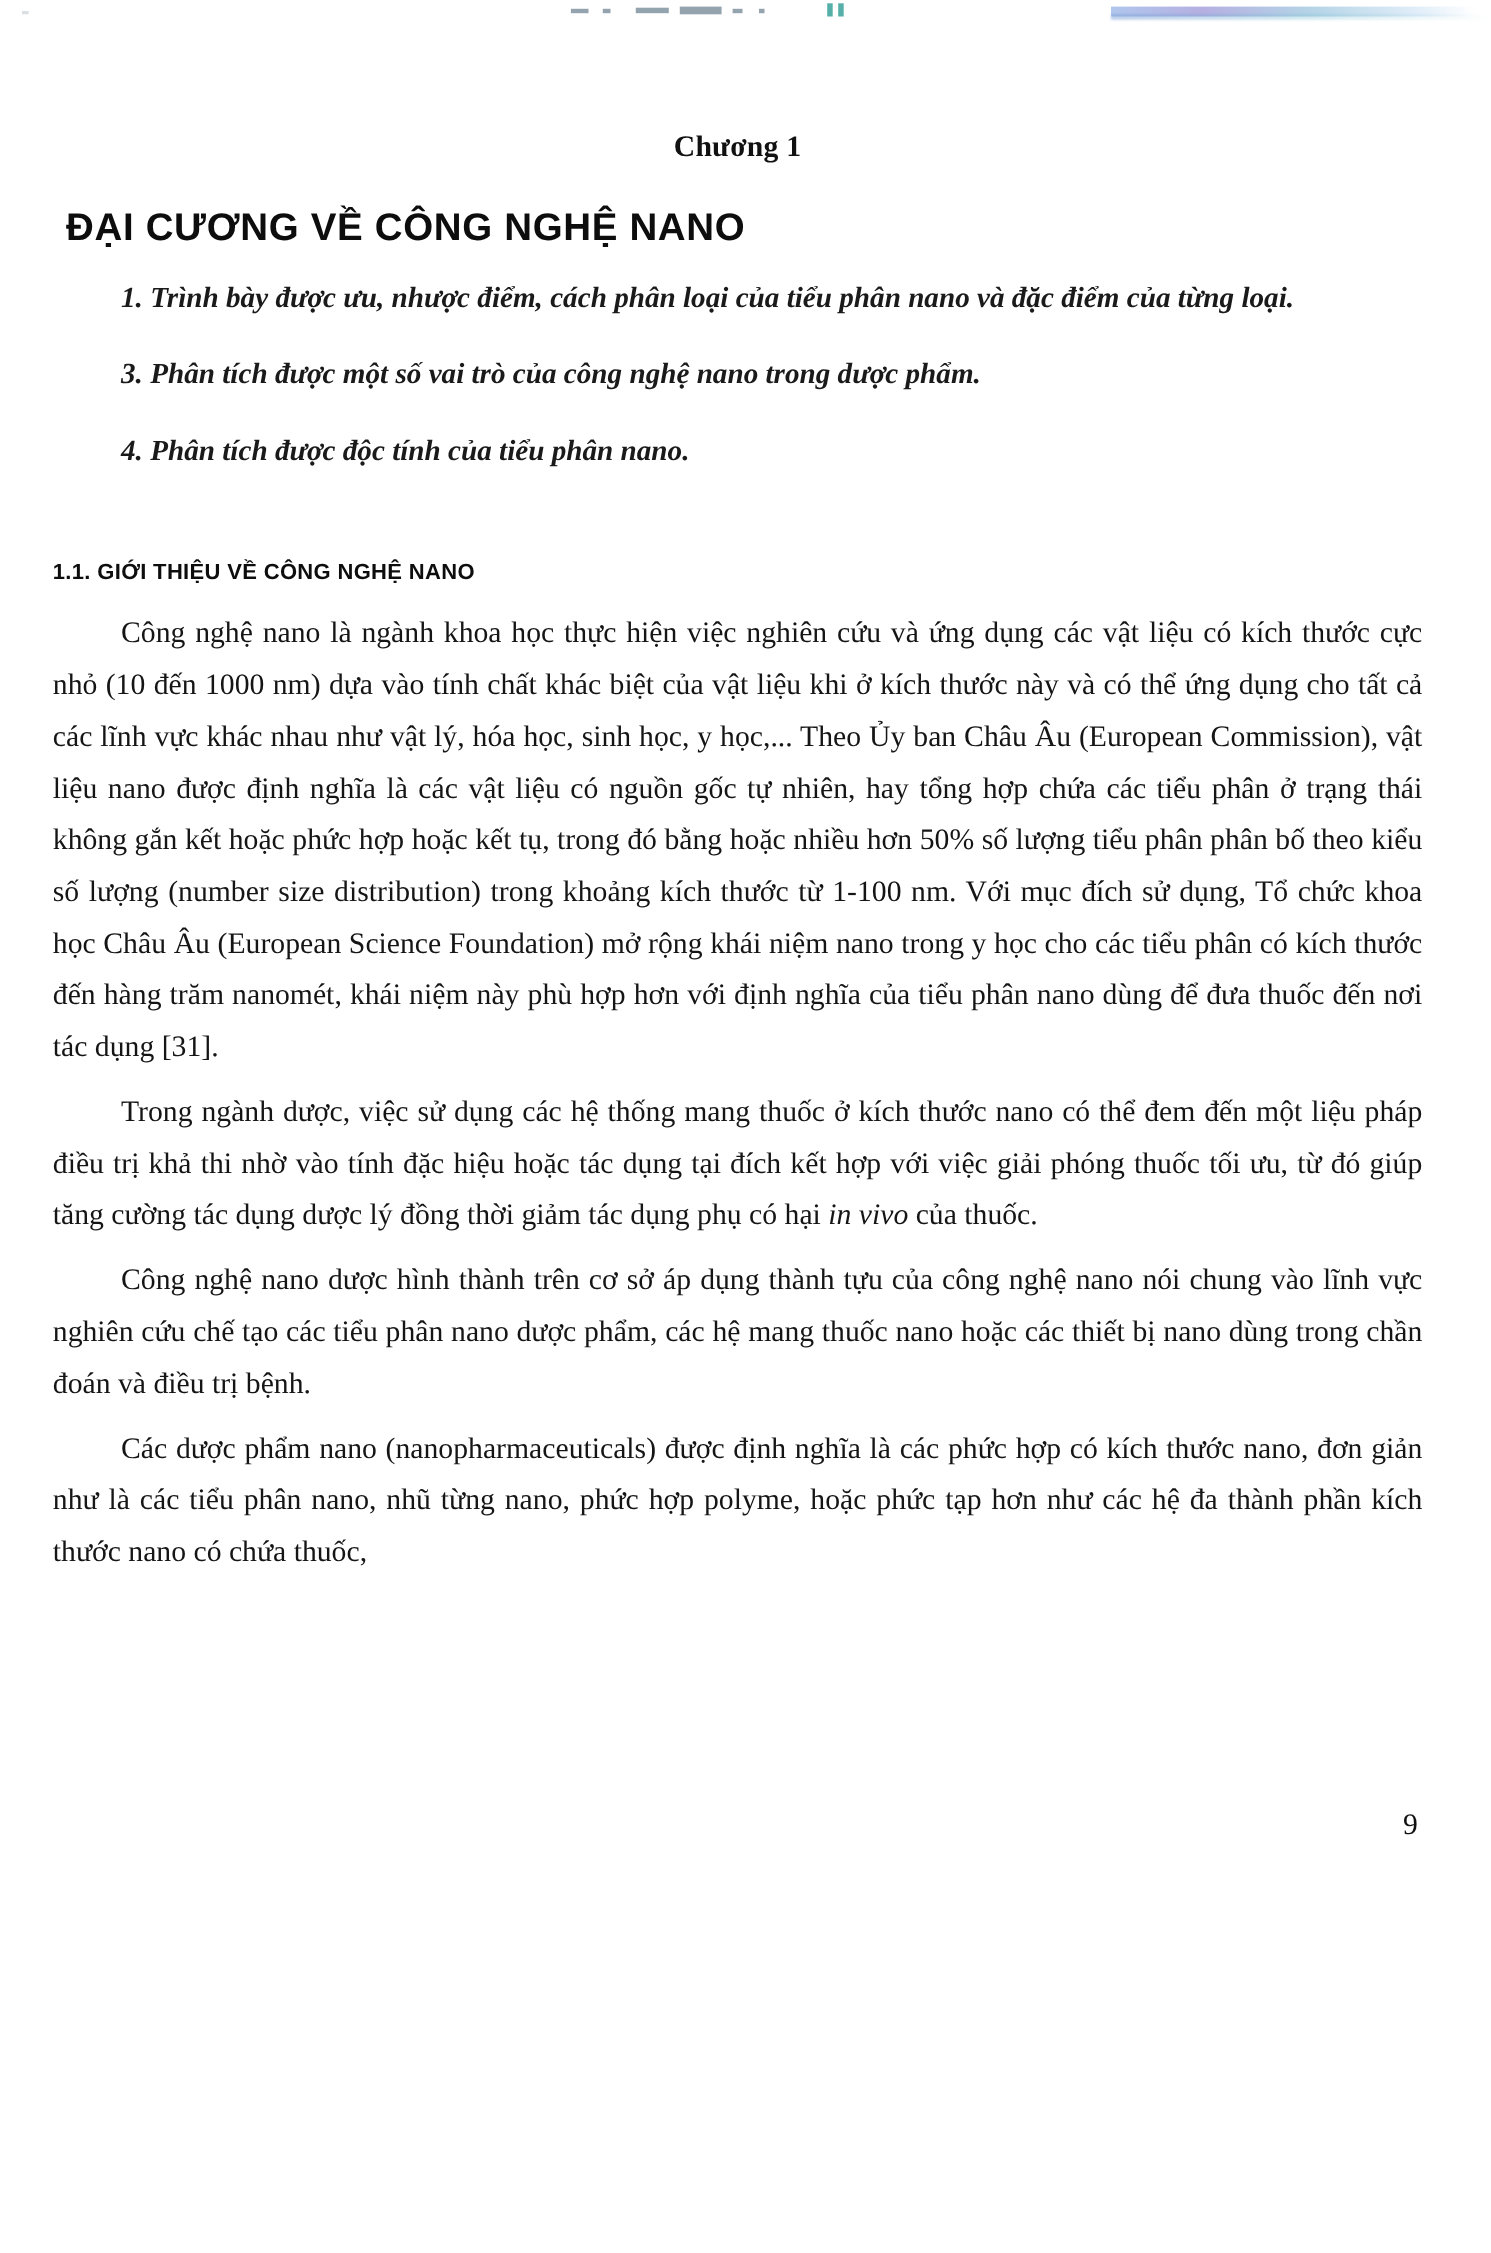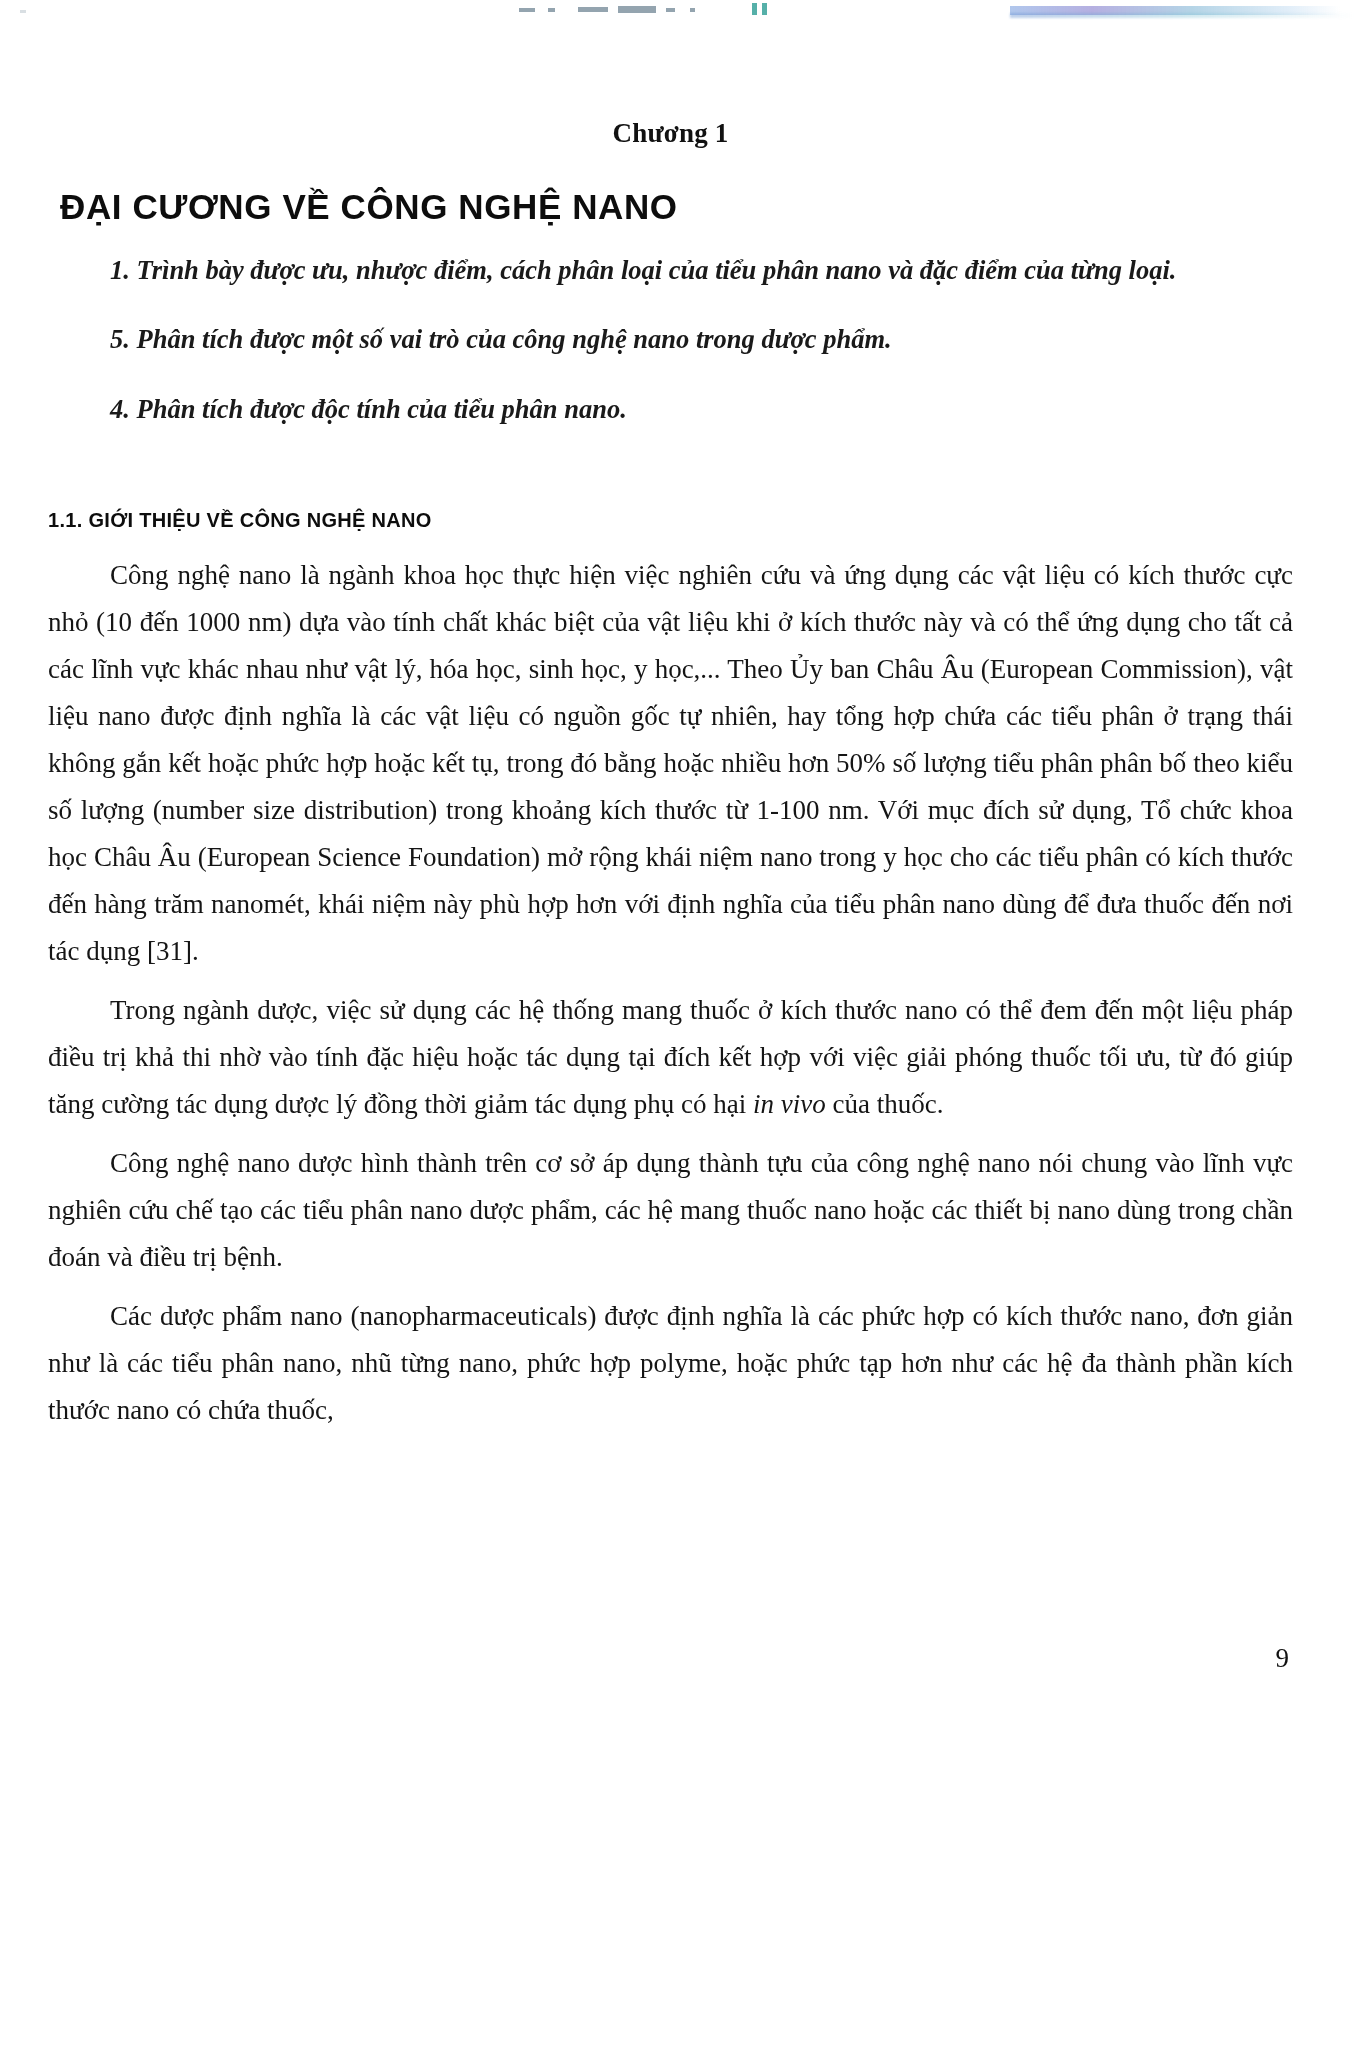--- a/index.html
+++ b/index.html
@@ -177,21 +177,21 @@
 <div class="page">
   <div class="content">
 
     <p class="chapter-label">Chương 1</p>
 
     <h1 class="chapter-title">ĐẠI CƯƠNG VỀ CÔNG NGHỆ NANO</h1>
 
 
     <div class="objectives">
       <p class="objective">1. Trình bày được ưu, nhược điểm, cách phân loại của tiểu phân nano và đặc điểm của từng loại.</p>
-      <p class="objective">5. Phân tích được một số vai trò của công nghệ nano trong dược phẩm.</p>
+      <p class="objective">3. Phân tích được một số vai trò của công nghệ nano trong dược phẩm.</p>
       <p class="objective">4. Phân tích được độc tính của tiểu phân nano.</p>
     </div>
 
     <h2 class="section-heading">1.1. GIỚI THIỆU VỀ CÔNG NGHỆ NANO</h2>
 
     <div class="body-text">
       <p class="para">Công nghệ nano là ngành khoa học thực hiện việc nghiên cứu và ứng dụng các vật liệu có kích thước cực nhỏ (10 đến 1000 nm) dựa vào tính chất khác biệt của vật liệu khi ở kích thước này và có thể ứng dụng cho tất cả các lĩnh vực khác nhau như vật lý, hóa học, sinh học, y học,... Theo Ủy ban Châu Âu (European Commission), vật liệu nano được định nghĩa là các vật liệu có nguồn gốc tự nhiên, hay tổng hợp chứa các tiểu phân ở trạng thái không gắn kết hoặc phức hợp hoặc kết tụ, trong đó bằng hoặc nhiều hơn 50% số lượng tiểu phân phân bố theo kiểu số lượng (number size distribution) trong khoảng kích thước từ 1-100 nm. Với mục đích sử dụng, Tổ chức khoa học Châu Âu (European Science Foundation) mở rộng khái niệm nano trong y học cho các tiểu phân có kích thước đến hàng trăm nanomét, khái niệm này phù hợp hơn với định nghĩa của tiểu phân nano dùng để đưa thuốc đến nơi tác dụng [31].</p>
 
       <p class="para"><span>Trong ngành dược, việc sử dụng các hệ thống mang thuốc ở kích thước nano có thể đem đến một liệu pháp điều trị khả thi nhờ vào tính đặc hiệu hoặc tác dụng tại đích kết hợp với việc giải phóng thuốc tối ưu, từ đó giúp tăng cường tác dụng dược lý đồng thời giảm tác dụng phụ có hại </span><em>in vivo</em><span> của thuốc.</span></p>
 

